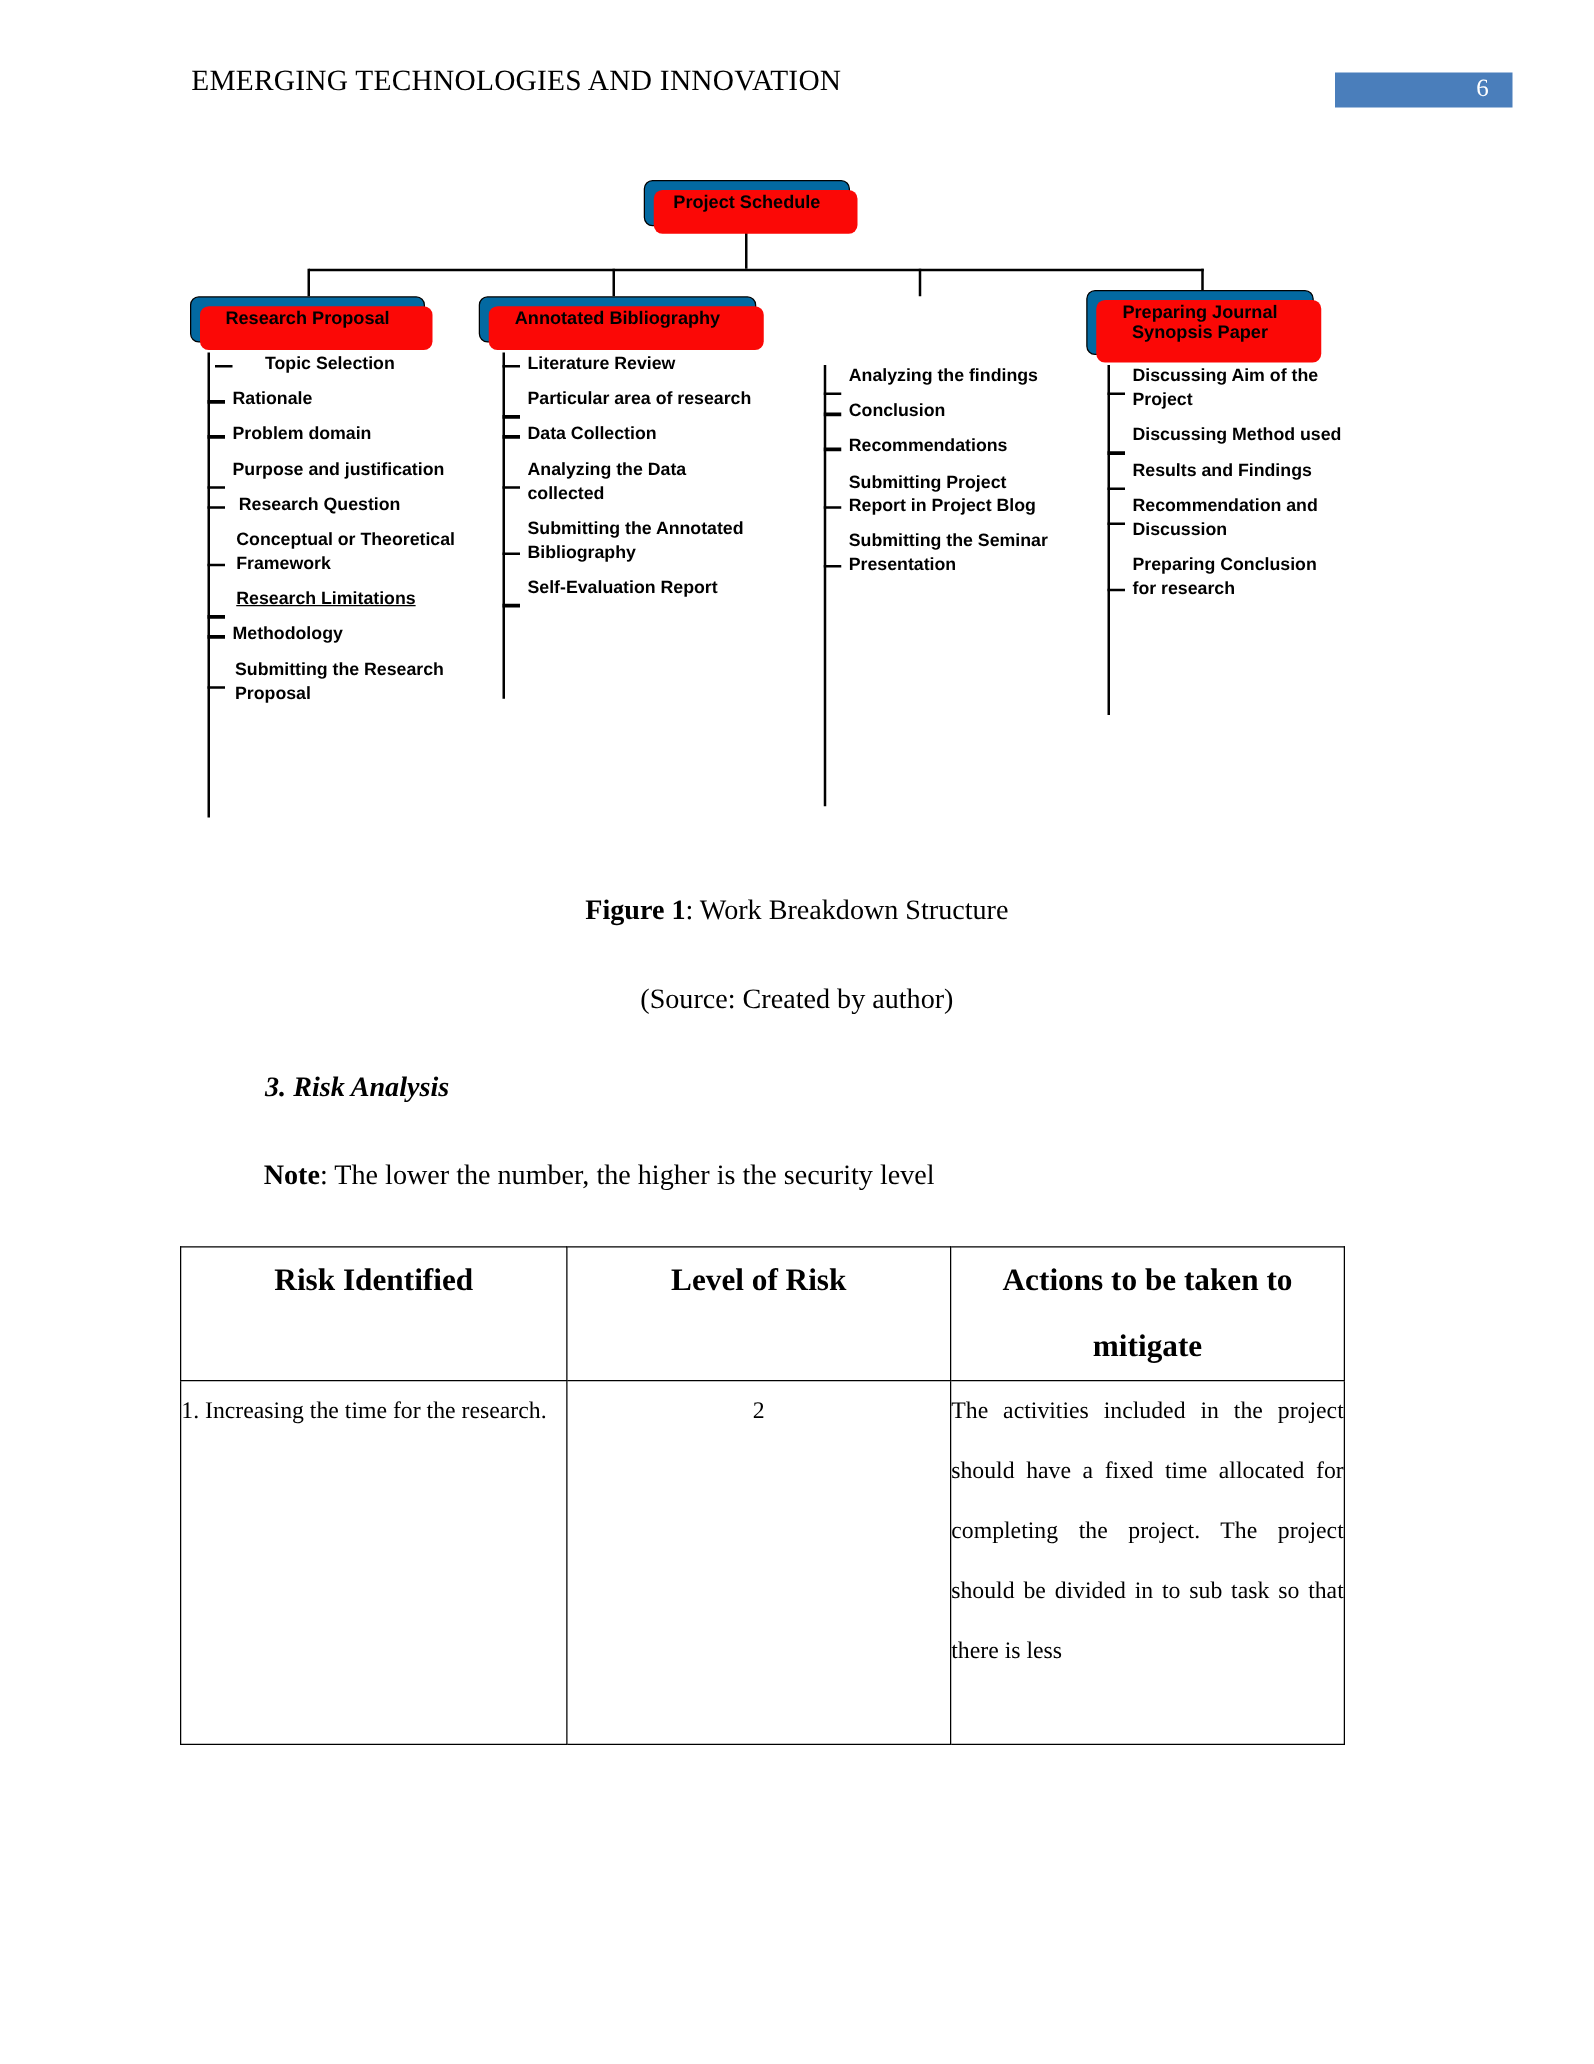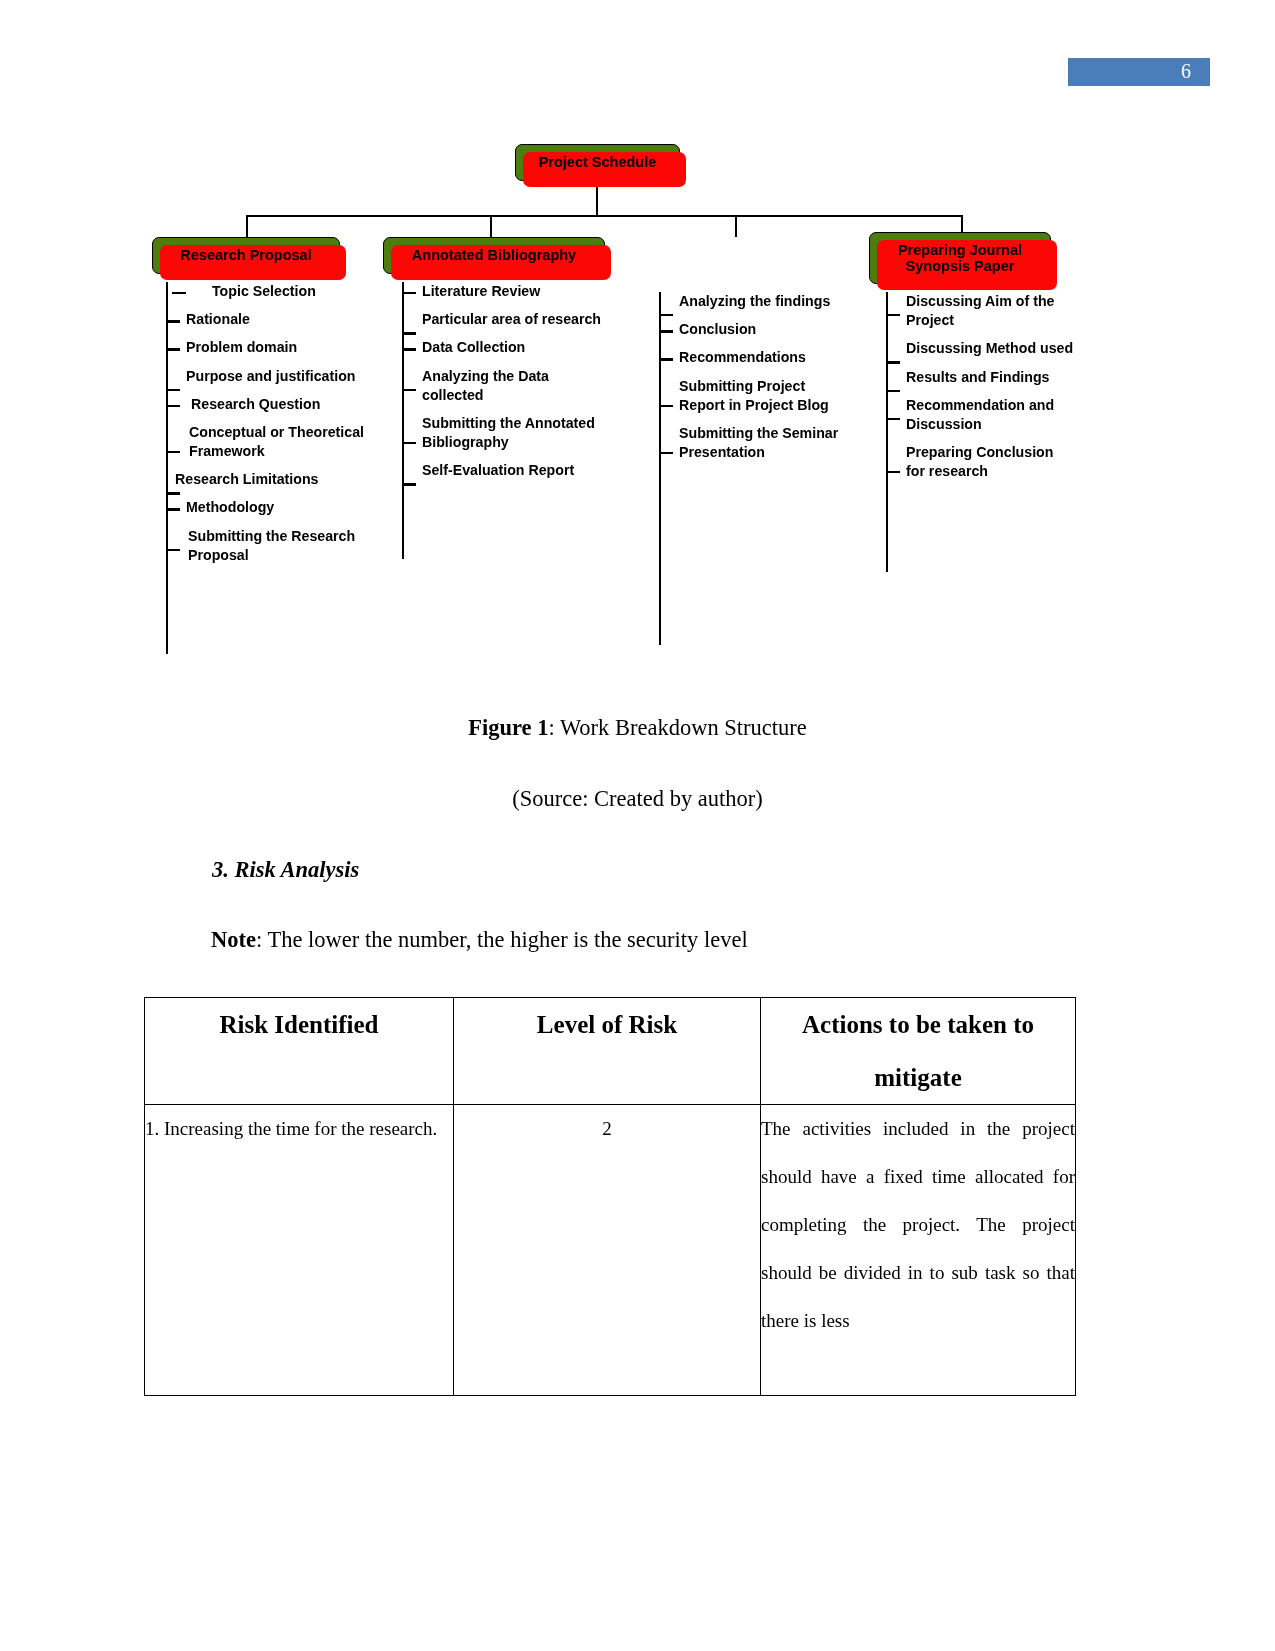--- a/index.html
+++ b/index.html
@@ -54,21 +54,21 @@
   .wbs {
     position: absolute;
     left: 140px;
     top: 130px;
     width: 1000px;
     height: 560px;
   }
   .node {
     position: absolute;
     box-sizing: border-box;
-    background: #4d7c0f;
+    background: #0369a1;
     border: 1.6px solid #000000;
     border-radius: 7px;
     font-family: "Liberation Sans", sans-serif;
     font-weight: bold;
     font-size: 14.5px;
     color: #000000;
     display: flex;
     align-items: center;
     justify-content: center;
     text-align: center;
@@ -184,20 +184,21 @@
     padding: 6px 9px 0 9px;
     height: 290px;
   }
   .justify { text-align: justify; text-align-last: left; }
   .center { text-align: center; }
 </style>
 </head>
 <body>
 
 <div class="page-header">
+  <div class="running-head">EMERGING TECHNOLOGIES AND INNOVATION</div>
   <div class="page-number-box">
     <span class="pnum">6</span>
   </div>
 </div>
 
 <div class="wbs">
 
   <div class="node" style="left:375px; top:14px; width:165px; height:37px;">
     <span class="shadow"></span>
     <span class="inner">Project Schedule</span>
@@ -247,21 +248,21 @@
       <span>Purpose and justification</span>
     </div>
     <div class="leaf" style="padding-left:25px;">
       <span class="tick" style="top:10px;"></span>
       <span>Research Question</span>
     </div>
     <div class="leaf" style="padding-left:23px;">
       <span class="tick" style="top:28px;"></span>
       <span>Conceptual or Theoretical Framework</span>
     </div>
-    <div class="leaf" style="padding-left:9px;">
+    <div class="leaf" style="padding-left:23px;text-decoration:underline;">
       <span class="tick" style="top:22px;"></span>
       <span>Research Limitations</span>
     </div>
     <div class="leaf">
       <span class="tick" style="top:10px;"></span>
       <span>Methodology</span>
     </div>
     <div class="leaf" style="padding-left:22px;">
       <span class="tick" style="top:22px;"></span>
       <span>Submitting the Research Proposal</span>

